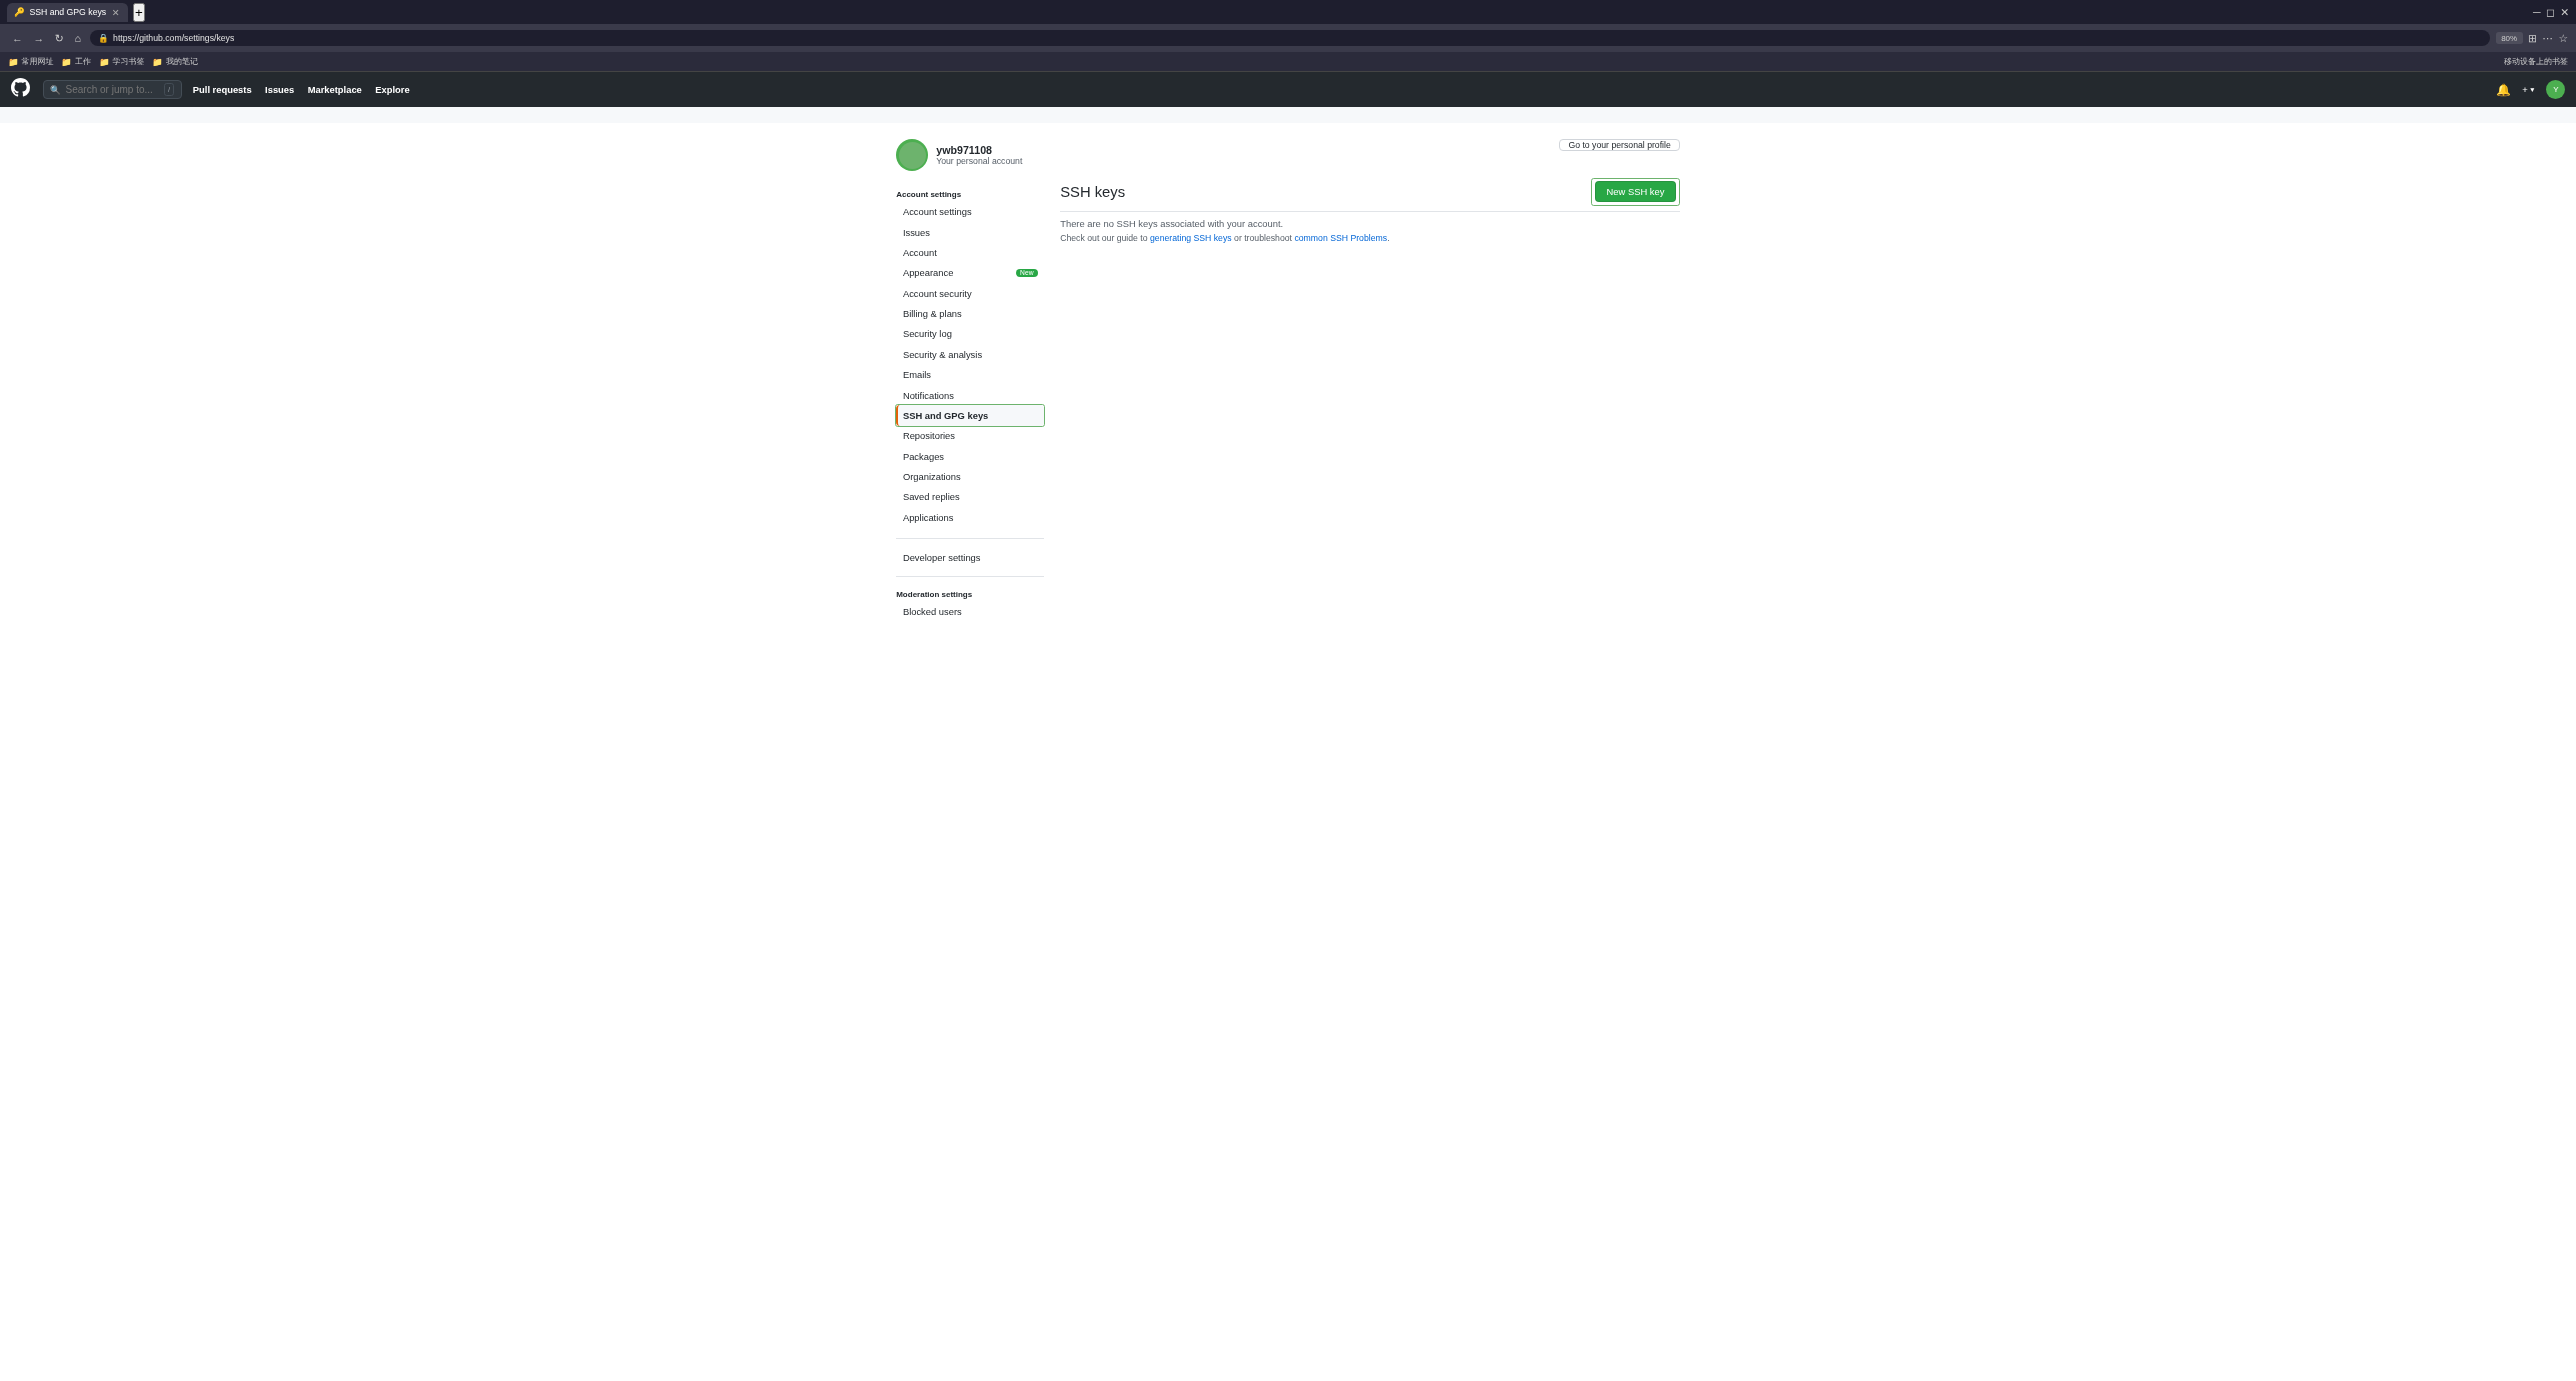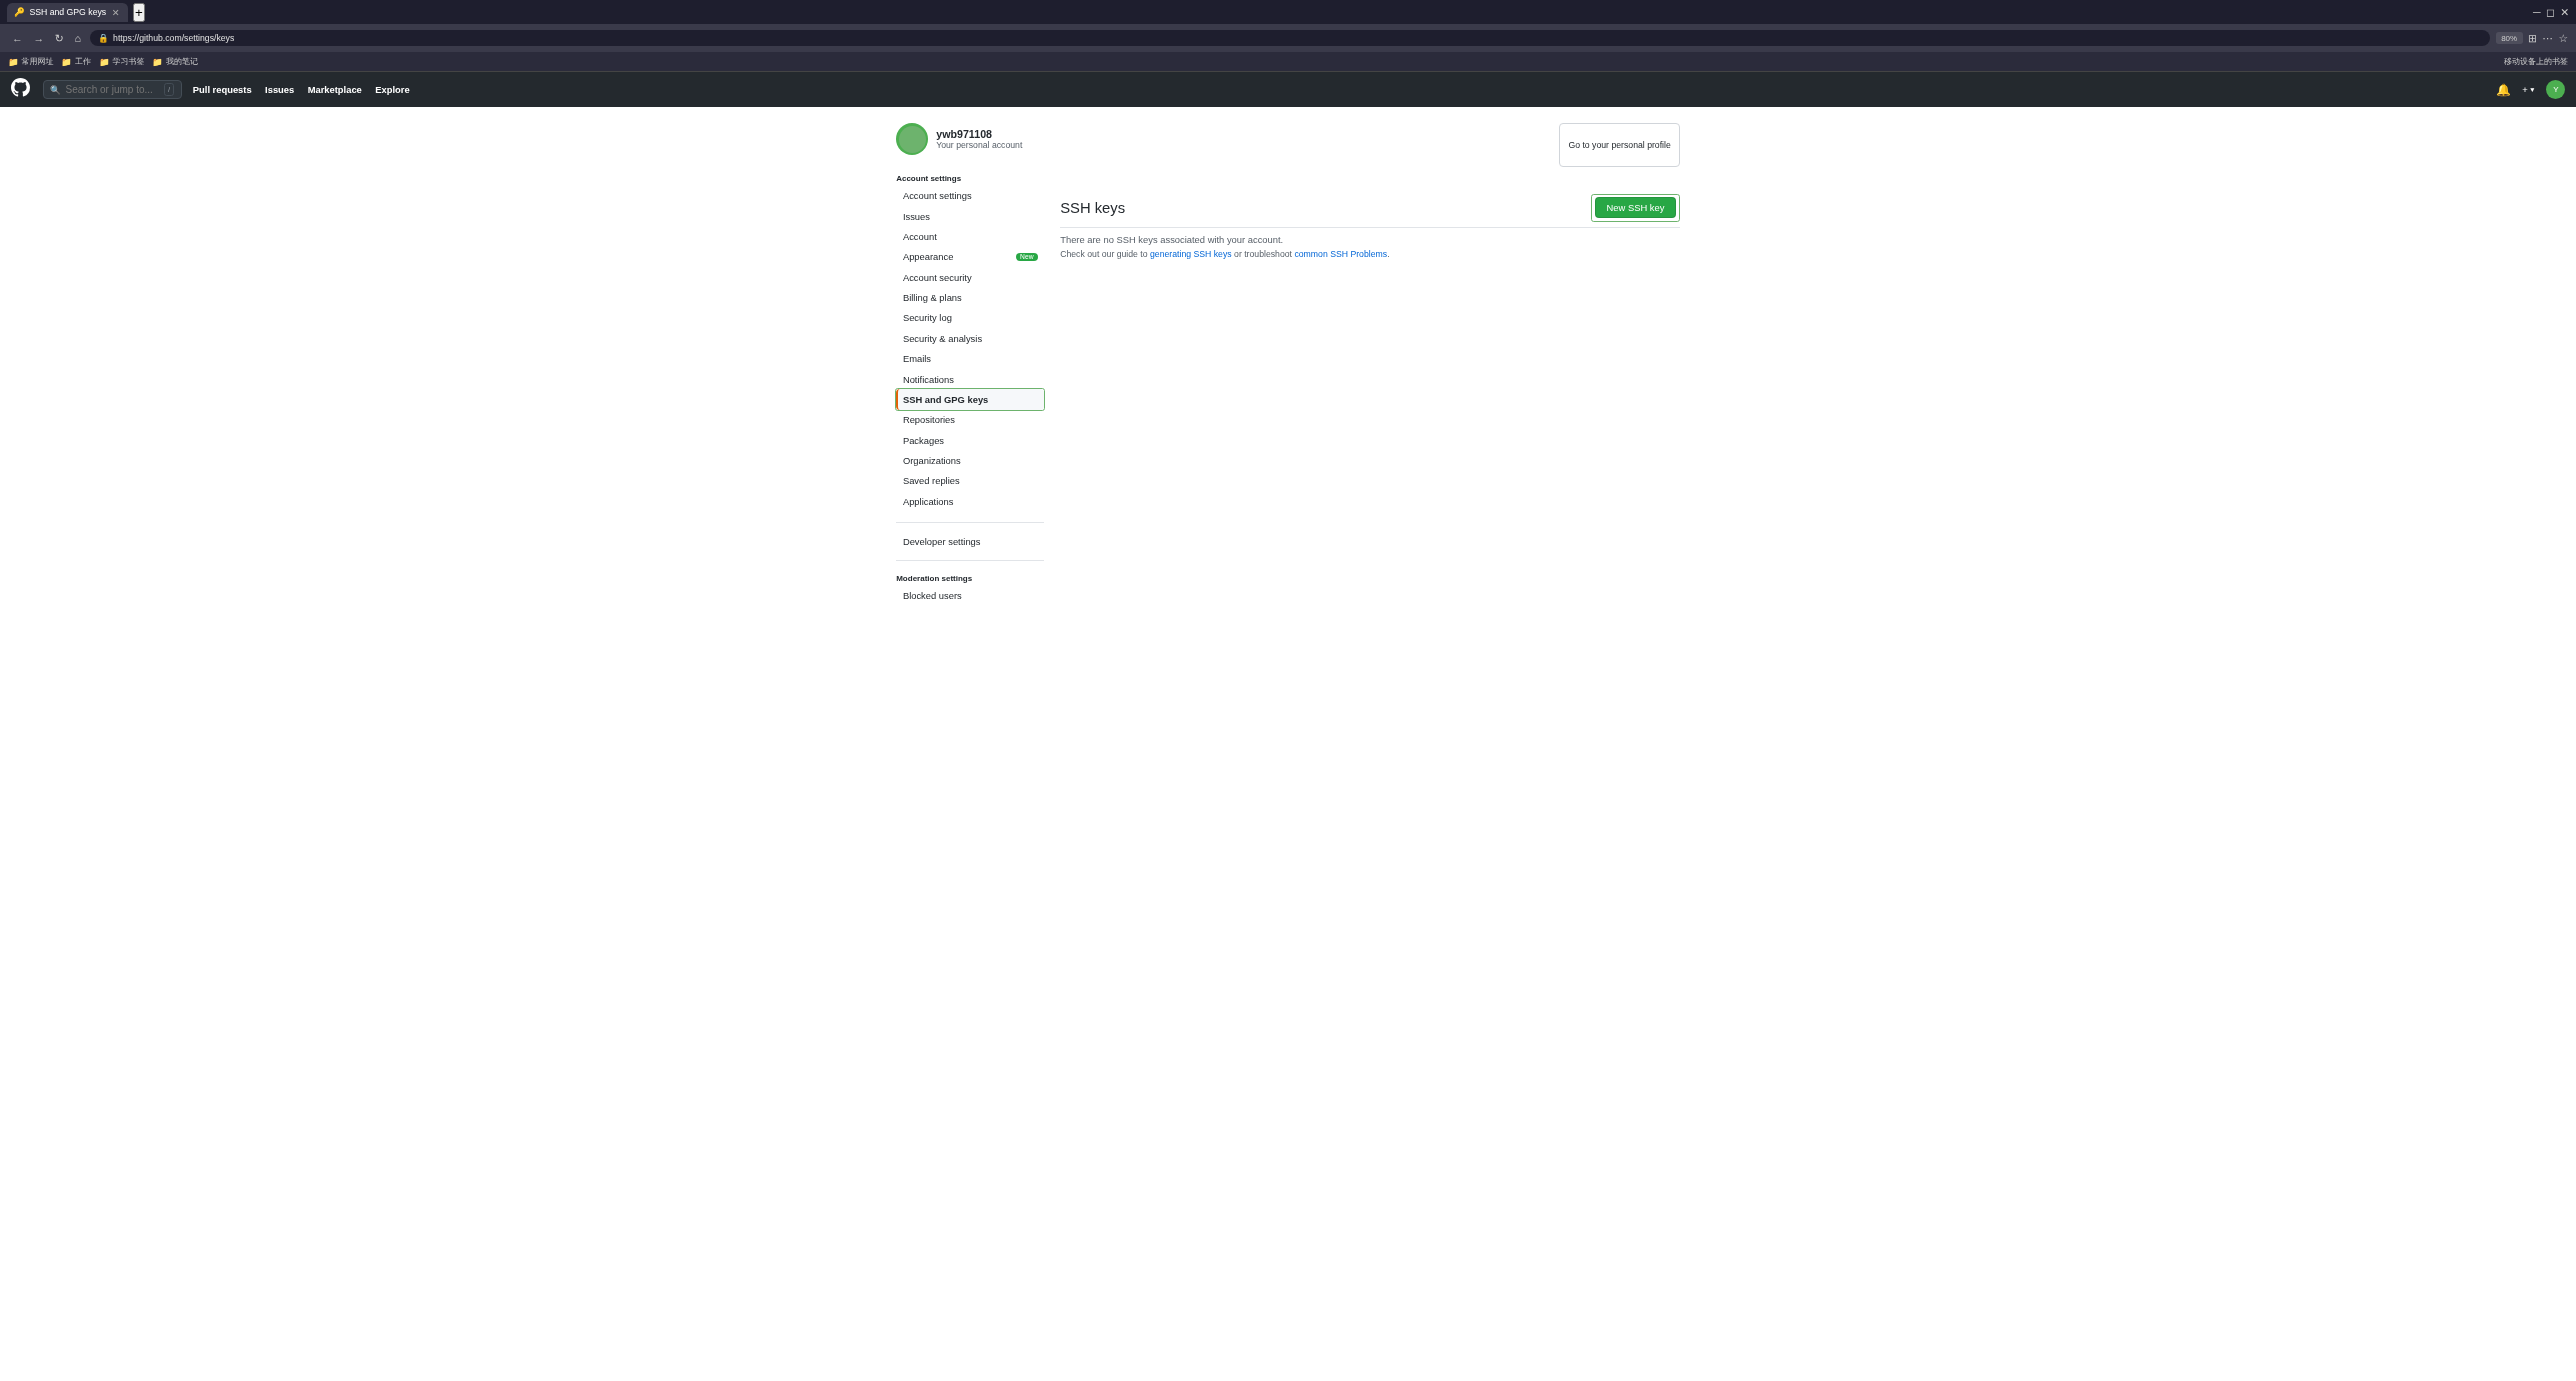--- a/index.html
+++ b/index.html
@@ -37,21 +37,21 @@
     .search-shortcut { border: 0.7px solid #444d56; border-radius: 2.7px; padding: 0.7px 3.4px; font-size: 7.4px; color: #959da5; }
     .header-nav { display: flex; gap: 13.4px; }
     .header-nav a { color: #fff; text-decoration: none; font-size: 9.4px; font-weight: 600; cursor: pointer; }
     .header-actions { margin-left: auto; display: flex; align-items: center; gap: 10.7px; color: #fff; font-size: 12px; }
     .header-actions span { cursor: pointer; }
     .plus-btn { display: flex; align-items: center; gap: 1.3px; color: #fff; cursor: pointer; font-size: 9.4px; }
     .avatar { width: 19px; height: 19px; border-radius: 50%; background: #4caf50; display: flex; align-items: center; justify-content: center; color: #fff; font-size: 8px; cursor: pointer; }
 
     
     .page-content { background: #fff; min-height: calc(100vh - 107px); }
-    .settings-container { max-width: 805px; margin: 0 auto; padding: 16px 10.7px; display: flex; gap: 16px; }
+    .settings-container { max-width: 805px; margin: 16px auto; padding: 16px 10.7px; display: flex; gap: 16px; }
 
     
     .user-profile-header { display: flex; align-items: center; gap: 8px; margin-bottom: 13.4px; }
     .user-avatar { width: 32px; height: 32px; background: #4caf50; border-radius: 50%; display: flex; align-items: center; justify-content: center; font-size: 13.4px; }
     .user-avatar-inner { background: #6db36d; width: 27px; height: 27px; border-radius: 50%; }
     .user-info h3 { font-size: 10.7px; font-weight: 600; color: #24292e; }
     .user-info p { font-size: 8.7px; color: #586069; }
 
     
     .settings-sidebar { width: 148px; flex-shrink: 0; }
@@ -68,21 +68,21 @@
     .section-subtitle { font-size: 10.7px; font-weight: 400; color: #24292e; margin-top: 16px; margin-bottom: 5.4px; padding-bottom: 5.4px; border-bottom: 0.7px solid #e1e4e8; display: flex; align-items: center; justify-content: space-between; }
 
     .empty-message { color: #586069; font-size: 9.4px; margin-bottom: 4px; }
     .help-text { font-size: 8.7px; color: #586069; margin-bottom: 13.4px; }
     .help-text a { color: #0366d6; text-decoration: none; }
 
     .btn-primary { background: #28a745; color: #fff; border: 0.7px solid rgba(27,31,35,0.15); padding: 4px 10.7px; border-radius: 4px; font-size: 9.4px; cursor: pointer; white-space: nowrap; }
     .annotation-text { color: #1e90ff; font-size: 12px; font-weight: 600; }
 
     
-    .personal-profile-btn { background: #fff; border: 0.7px solid #d1d5da; border-radius: 4px; padding: 16px 8px; font-size: 8.7px; color: #24292e; cursor: pointer; margin-bottom: 10.7px; }
+    .personal-profile-btn { background: #fff; border: 0.7px solid #d1d5da; border-radius: 4px; padding: 0 8px; font-size: 8.7px; color: #24292e; cursor: pointer; margin-bottom: 10.7px; }
 
     .github-section { margin-bottom: 21.5px; }
   </style>
 </head>
 <body>
 
 <div class="browser-chrome">
 
   <div class="browser-titlebar">
     <div class="browser-tab">

